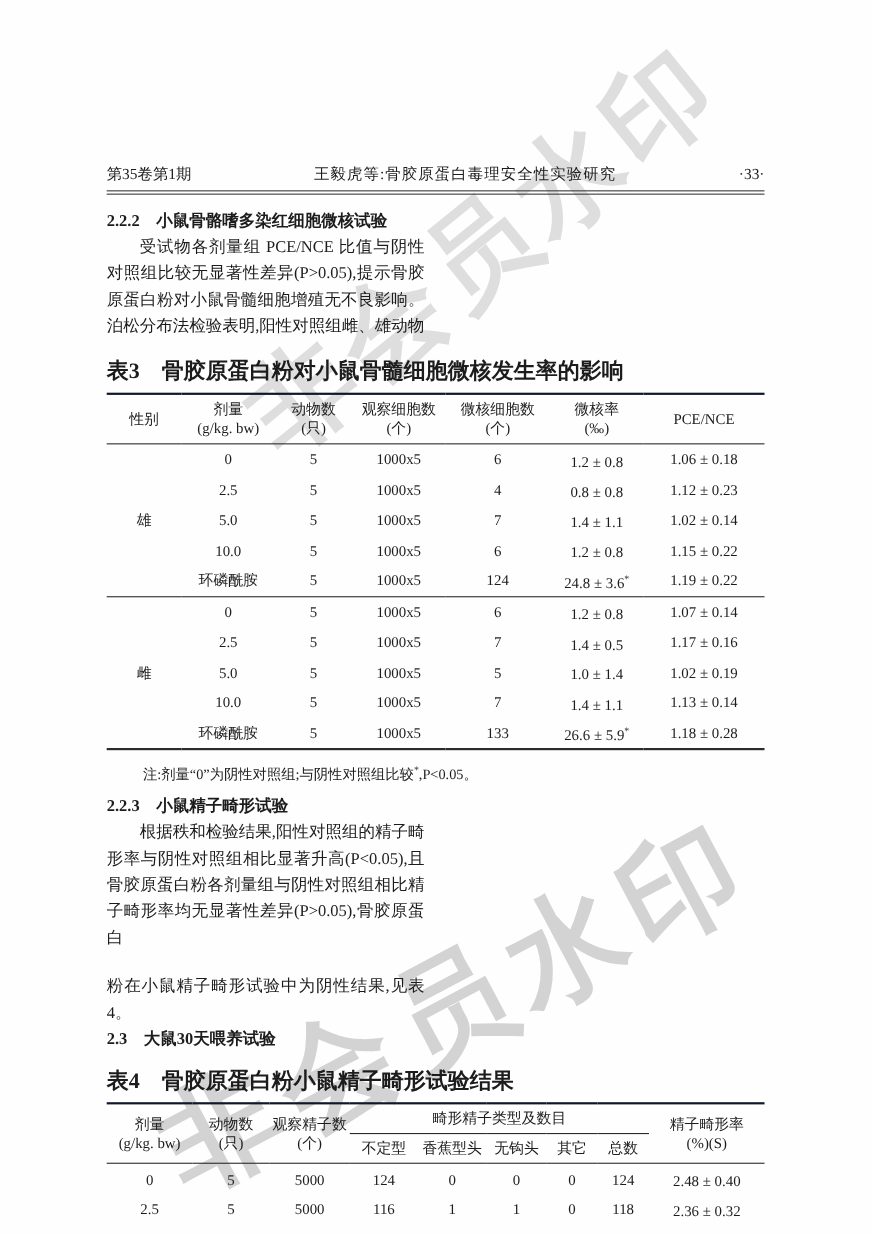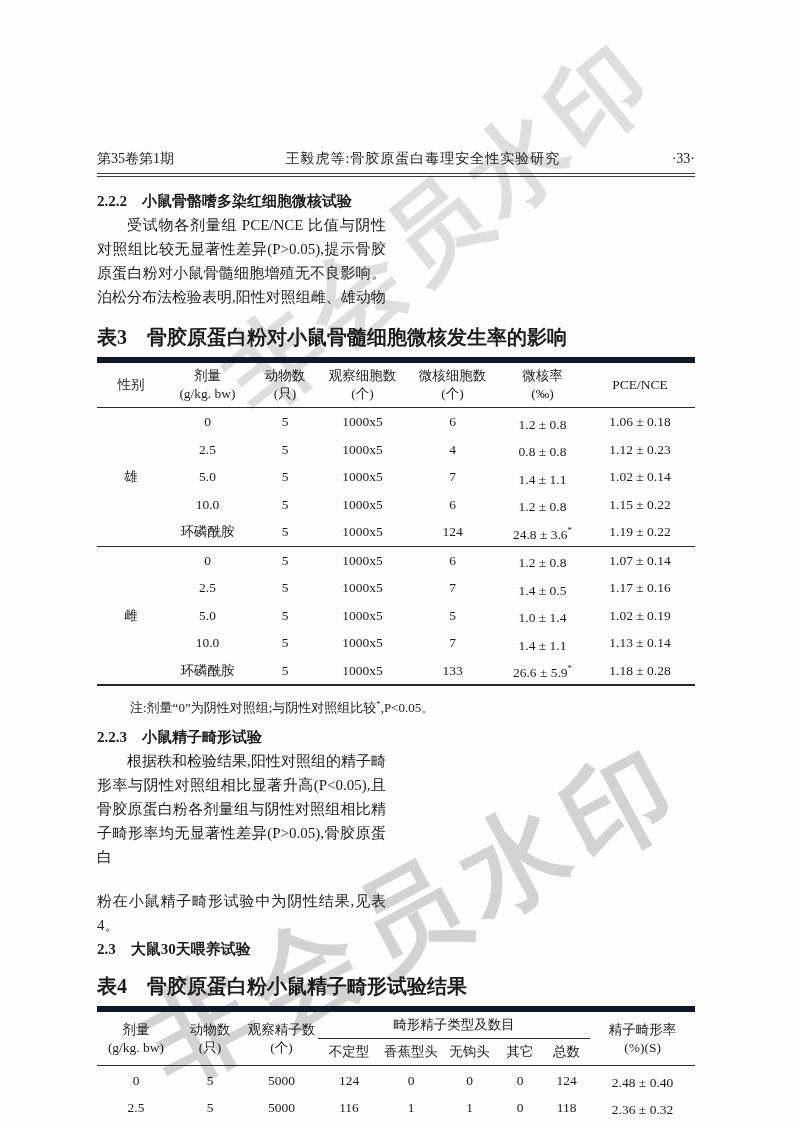--- a/index.html
+++ b/index.html
@@ -26,21 +26,21 @@
   .running-head{display:flex;justify-content:space-between;align-items:baseline;font-size:14px;}
   .running-head .mid{letter-spacing:1px;}
   .head-rule{margin-top:5px;height:2px;border-top:1.5px solid #3a3a3a;border-bottom:1px solid #3a3a3a;}
   .two-col{display:flex;gap:20px;margin-top:12px;flex-direction:column;}
   .col{width:289px;font-size:15px;line-height:24px;text-align:justify;text-justify:inter-ideograph;}
   .sec-heading{font-weight:bold;}
   .col p{margin:0;}
   .col p.indent{text-indent:2em;}
   .tbl-title{text-align:left;font-weight:bold;font-size:20px;margin:15px 0 6px;}
   table{border-collapse:collapse;width:598px;table-layout:fixed;font-size:13.5px;}
-  .dtable{border-top:6px solid #0f172a;border-bottom:2px solid #2b2b2b;}
+  .dtable{border-top:2px solid #0f172a;border-bottom:2px solid #2b2b2b;}
   .dtable th{font-weight:normal;padding:4px 1px;vertical-align:middle;line-height:18px;}
   .dtable td{padding:3.5px 1px;text-align:center;vertical-align:middle;line-height:17px;}
   .t3 thead th{border-bottom:1px solid #2b2b2b;}
   .t3 tr.g2s td{border-top:1px solid #2b2b2b;}
   .t4 thead tr.sub th{border-bottom:1px solid #2b2b2b;}
   .t4 thead th.grp{border-bottom:1px solid #2b2b2b;}
   .t4 thead th.rsp{border-bottom:1px solid #2b2b2b;}
   sup{font-size:9px;}
   .tbl-note{font-size:13px;margin:13px 0 8px 33px;}
 </style>

